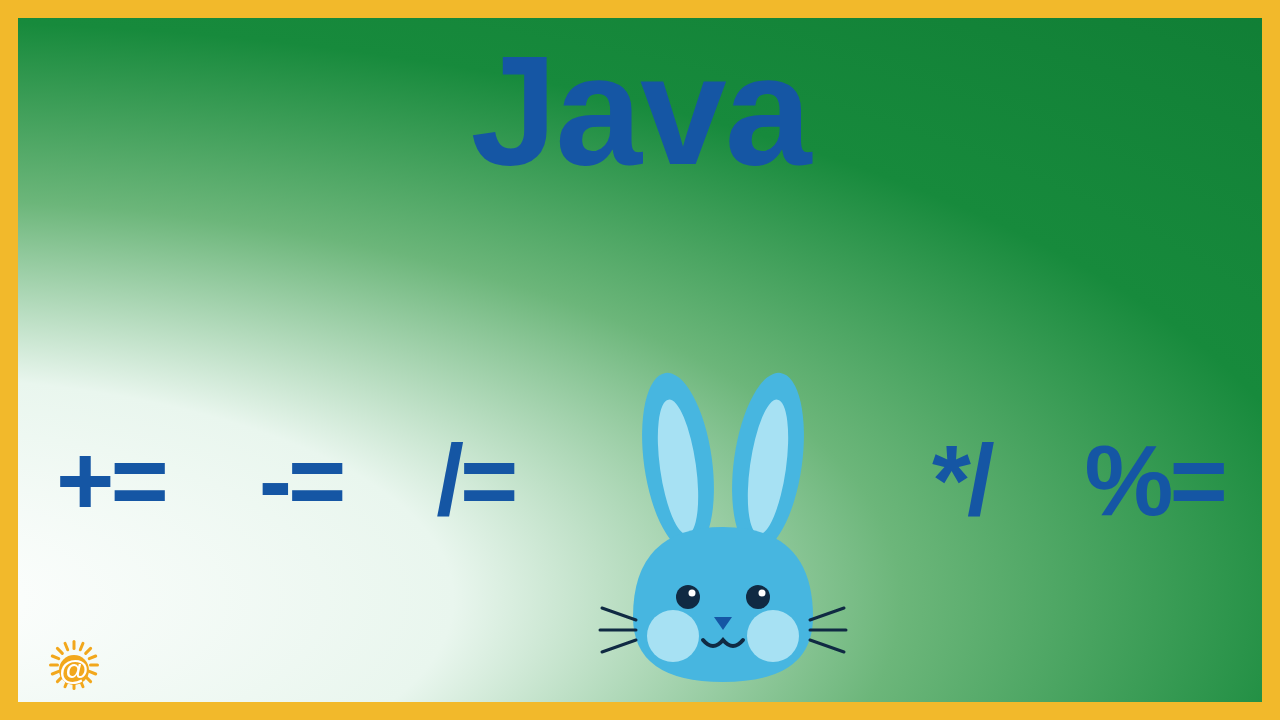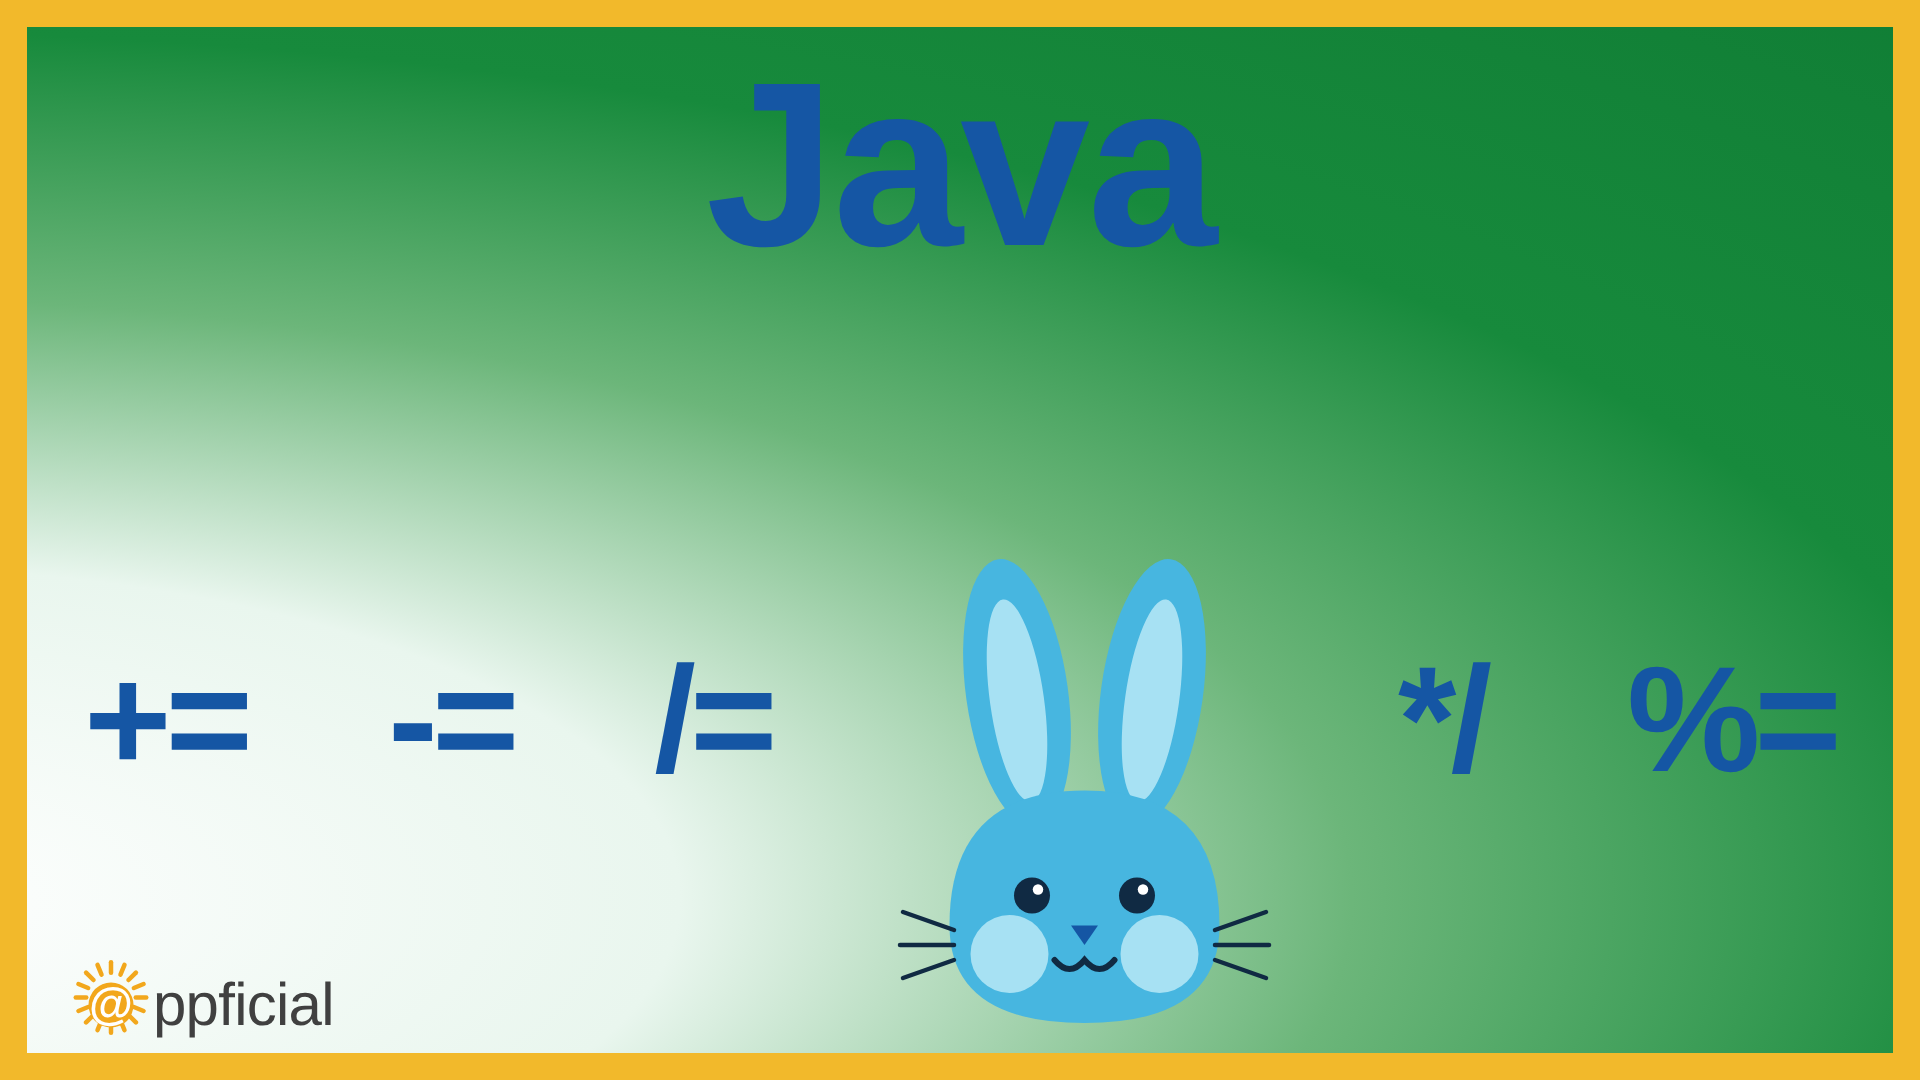--- a/index.html
+++ b/index.html
@@ -172,15 +172,14 @@
         <div class="sun-ray" style="transform: translate(-50%, -50%) rotate(135deg) translateY(-25px); height: 10px;"></div>
         <div class="sun-ray" style="transform: translate(-50%, -50%) rotate(112.5deg) translateY(-25px); height: 10px;"></div>
         <div class="sun-ray" style="transform: translate(-50%, -50%) rotate(90deg) translateY(-25px); height: 10px;"></div>
         <div class="sun-ray" style="transform: translate(-50%, -50%) rotate(67.5deg) translateY(-25px); height: 10px;"></div>
         <div class="sun-ray" style="transform: translate(-50%, -50%) rotate(45deg) translateY(-25px); height: 10px;"></div>
         <div class="sun-ray" style="transform: translate(-50%, -50%) rotate(22.5deg) translateY(-25px); height: 10px;"></div>
         <div class="sun-ray" style="transform: translate(-50%, -50%) rotate(0deg) translateY(-25px); height: 10px;"></div>
       <div class="sun-core"></div>
       <div class="logo-at">@</div>
     </div>
-    <span class="logo-text">ppficial</span>
   </div>
 </div>
 
 </body></html>

